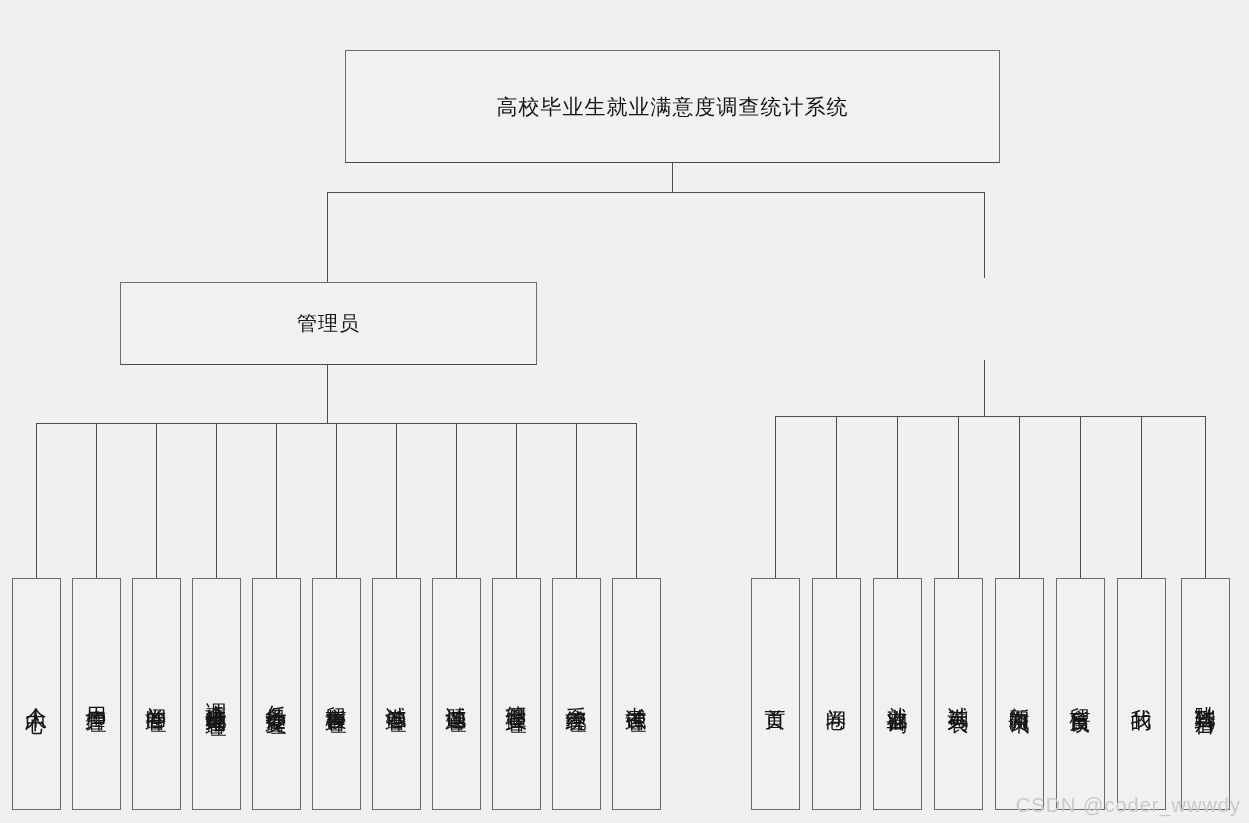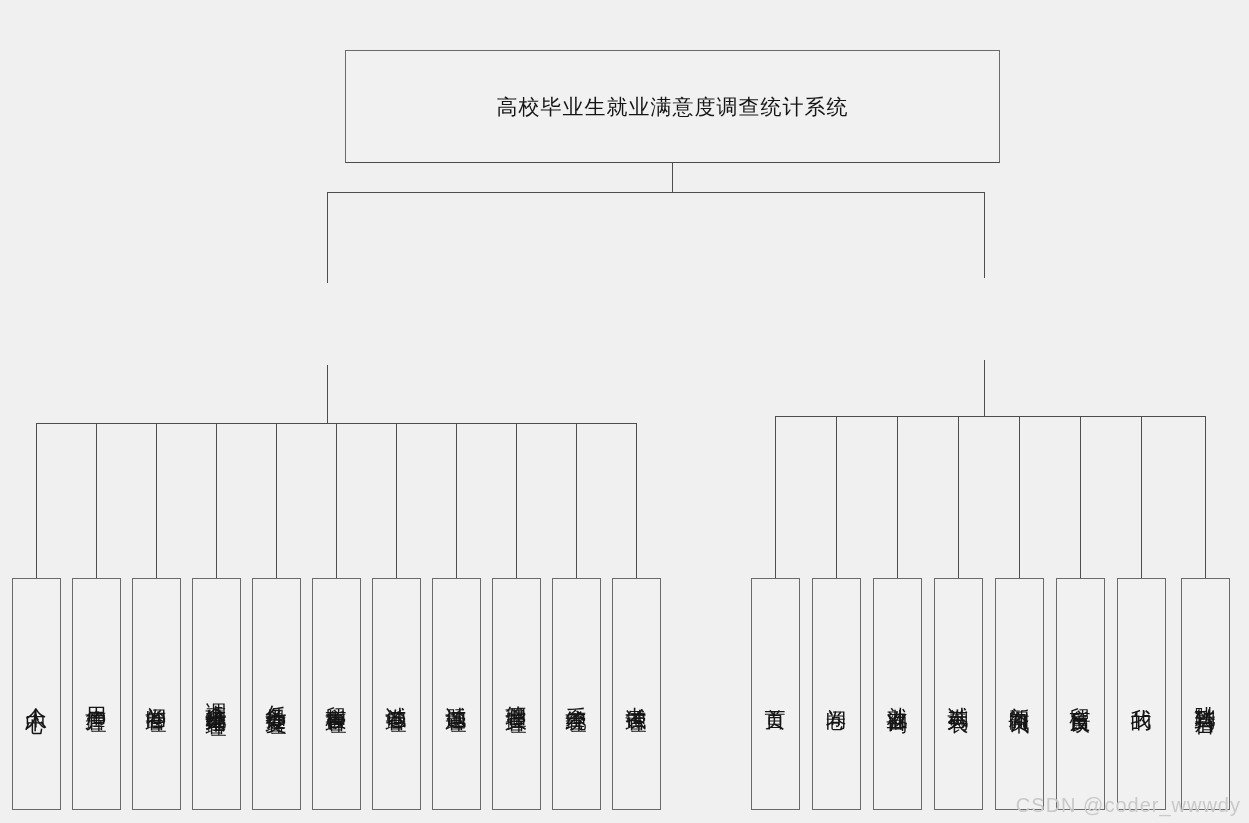--- a/index.html
+++ b/index.html
@@ -87,20 +87,23 @@
 
   <div class="node root" style="left:345px; top:2px; width:655px; height:113px;margin-top:48px;">
     <span class="htext">高校毕业生就业满意度调查统计系统</span>
   </div>
 
   <div class="line v" style="left:672px; top:115px; height:78px;"></div>
   <div class="line h" style="left:327px; top:192px; width:658px;"></div>
   <div class="line v" style="left:327px; top:192px; height:91px;"></div>
   <div class="line v" style="left:984px; top:192px; height:86px;"></div>
 
+  <div class="node branch" style="left:120px; top:282px; width:417px; height:83px;">
+    <span class="htext">管理员</span>
+  </div>
   <div class="line v" style="left:327px; top:365px; height:59px;"></div>
   <div class="line h" style="left:36px; top:423px; width:600px;"></div>
 
   <div class="line v" style="left:984px; top:360px; height:57px;"></div>
   <div class="line h" style="left:775px; top:416px; width:430px;"></div>
 
   <div class="line v" style="left:36px;  top:423px; height:155px;"></div>
   <div class="line v" style="left:96px;  top:423px; height:155px;"></div>
   <div class="line v" style="left:156px; top:423px; height:155px;"></div>
   <div class="line v" style="left:216px; top:423px; height:155px;"></div>

